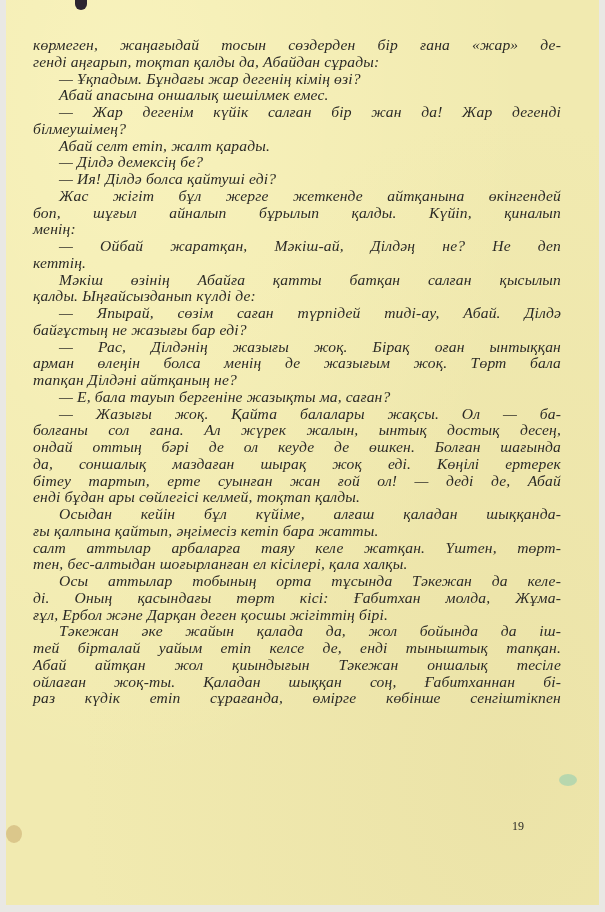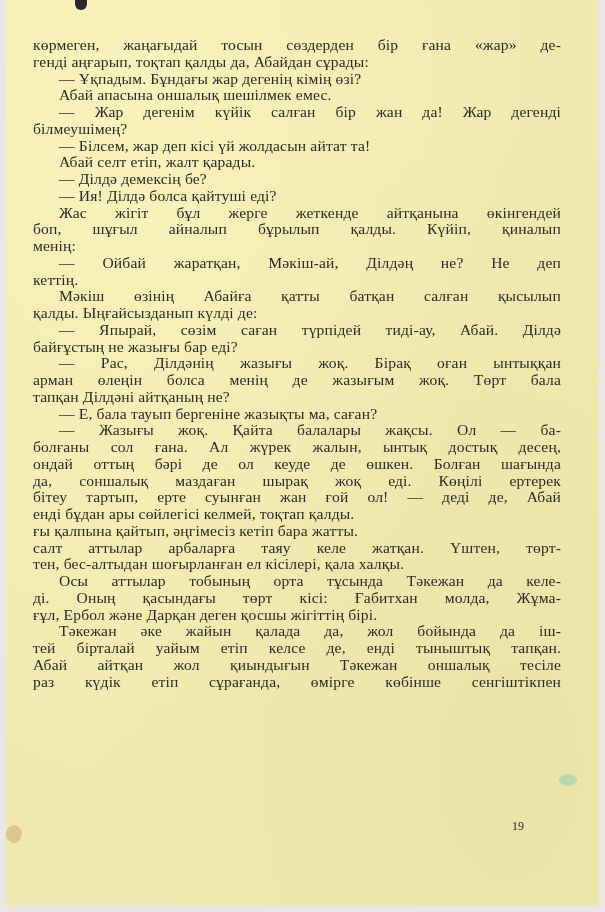--- a/index.html
+++ b/index.html
@@ -25,20 +25,21 @@
   }
   .green-mark {
     position: absolute; left: 553px; top: 774px; width: 18px; height: 12px;
     background: rgba(120,200,180,0.45); border-radius: 50%;
   }
   .text {
     position: absolute; left: 27px; top: 37px; width: 528px;
     font-family: "Liberation Serif", "DejaVu Serif", serif;
     font-size: 15.6px; line-height: 16.75px; color: #2b2a26;
     letter-spacing: 0.15px;
+    font-style: italic;
   }
   .line { white-space: nowrap; text-align: justify; text-align-last: justify; height: 16.75px; }
   .line.last { text-align-last: left; }
   .line.indent { padding-left: 26px; }
   .page-number {
     position: absolute; left: 506px; top: 819px;
     font-family: "Liberation Serif", serif; font-size: 12px; color: #2b2a26;
   }
 </style>
 </head>
@@ -48,21 +49,20 @@
   <div class="top-mark"></div>
   <div class="stain"></div>
   <div class="green-mark"></div>
   <div class="text" id="text">
       <div class="line">көрмеген, жаңағыдай тосын сөздерден бір ғана «жар» де-</div>
       <div class="line last">генді аңғарып, тоқтап қалды да, Абайдан сұрады:</div>
       <div class="line indent last">— Ұқпадым. Бұндағы жар дегенің кімің өзі?</div>
       <div class="line indent last">Абай апасына оншалық шешілмек емес.</div>
       <div class="line indent">— Жар дегенім күйік салған бір жан да! Жар дегенді</div>
       <div class="line last">білмеушімең?</div>
-      <div class="line indent last">— Білсем, жар деп кісі үй жолдасын айтат та!</div>
       <div class="line indent last">Абай селт етіп, жалт қарады.</div>
       <div class="line indent last">— Ділдә демексің бе?</div>
       <div class="line indent last">— Ия! Ділдә болса қайтуші еді?</div>
       <div class="line indent">Жас жігіт бұл жерге жеткенде айтқанына өкінгендей</div>
       <div class="line">боп, шұғыл айналып бұрылып қалды. Күйіп, қиналып</div>
       <div class="line last">менің:</div>
       <div class="line indent">— Ойбай жаратқан, Мәкіш-ай, Ділдәң не? Не деп</div>
       <div class="line last">кеттің.</div>
       <div class="line indent">Мәкіш өзінің Абайға қатты батқан салған қысылып</div>
       <div class="line last">қалды. Ыңғайсызданып күлді де:</div>
@@ -71,25 +71,27 @@
       <div class="line indent">— Рас, Ділдәнің жазығы жоқ. Бірақ оған ынтыққан</div>
       <div class="line">арман өлеңін болса менің де жазығым жоқ. Төрт бала</div>
       <div class="line last">тапқан Ділдәні айтқаның не?</div>
       <div class="line indent last">— Е, бала тауып бергеніне жазықты ма, саған?</div>
       <div class="line indent">— Жазығы жоқ. Қайта балалары жақсы. Ол — ба-</div>
       <div class="line">болғаны сол ғана. Ал жүрек жалын, ынтық достық десең,</div>
       <div class="line">ондай оттың бәрі де ол кеуде де өшкен. Болған шағында</div>
       <div class="line">да, соншалық маздаған шырақ жоқ еді. Көңілі ертерек</div>
       <div class="line">бітеу тартып, ерте суынған жан ғой ол! — деді де, Абай</div>
       <div class="line last">енді бұдан ары сөйлегісі келмей, тоқтап қалды.</div>
+      <div class="line indent">Осыдан кейін бұл күйіме, алғаш қаладан шыққанда-</div>
       <div class="line last">ғы қалпына қайтып, әңгімесіз кетіп бара жатты.</div>
       <div class="line">салт аттылар арбаларға таяу келе жатқан. Үштен, төрт-</div>
       <div class="line last">тен, бес-алтыдан шоғырланған ел кісілері, қала халқы.</div>
       <div class="line indent">Осы аттылар тобының орта тұсында Тәкежан да келе-</div>
       <div class="line">ді. Оның қасындағы төрт кісі: Ғабитхан молда, Жұма-</div>
       <div class="line last">ғұл, Ербол және Дарқан деген қосшы жігіттің бірі.</div>
       <div class="line indent">Тәкежан әке жайын қалада да, жол бойында да іш-</div>
       <div class="line">тей бірталай уайым етіп келсе де, енді тыныштық тапқан.</div>
       <div class="line">Абай айтқан жол қиындығын Тәкежан оншалық тесіле</div>
+      <div class="line">ойлаған жоқ-ты. Қаладан шыққан соң, Ғабитханнан бі-</div>
       <div class="line">раз күдік етіп сұрағанда, өмірге көбінше сенгіштікпен</div>
     </div>
   <div class="page-number">19</div>
 </div>
 
 </body></html>

